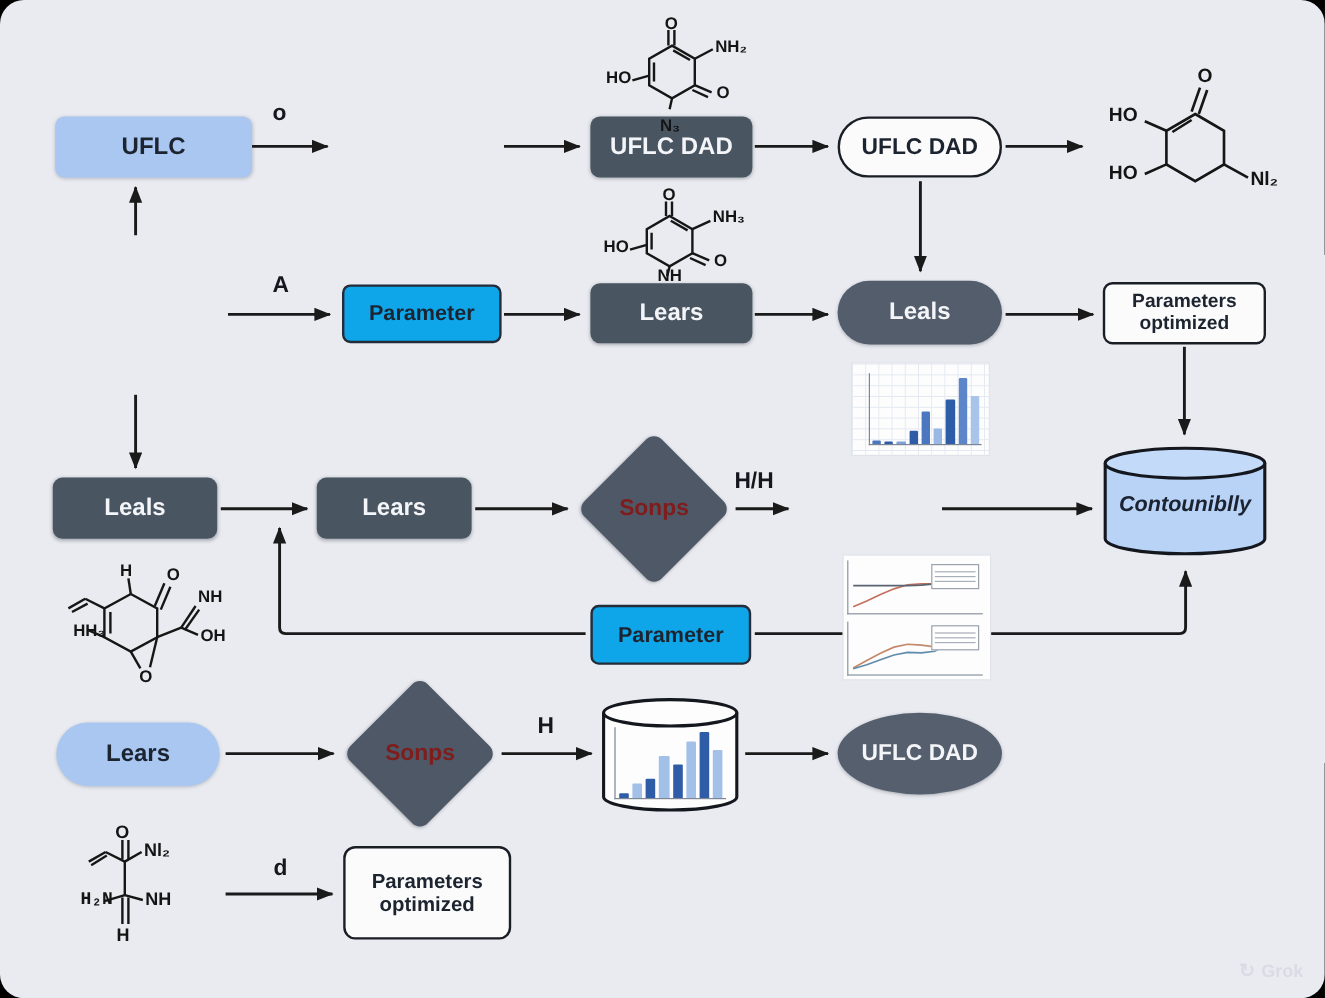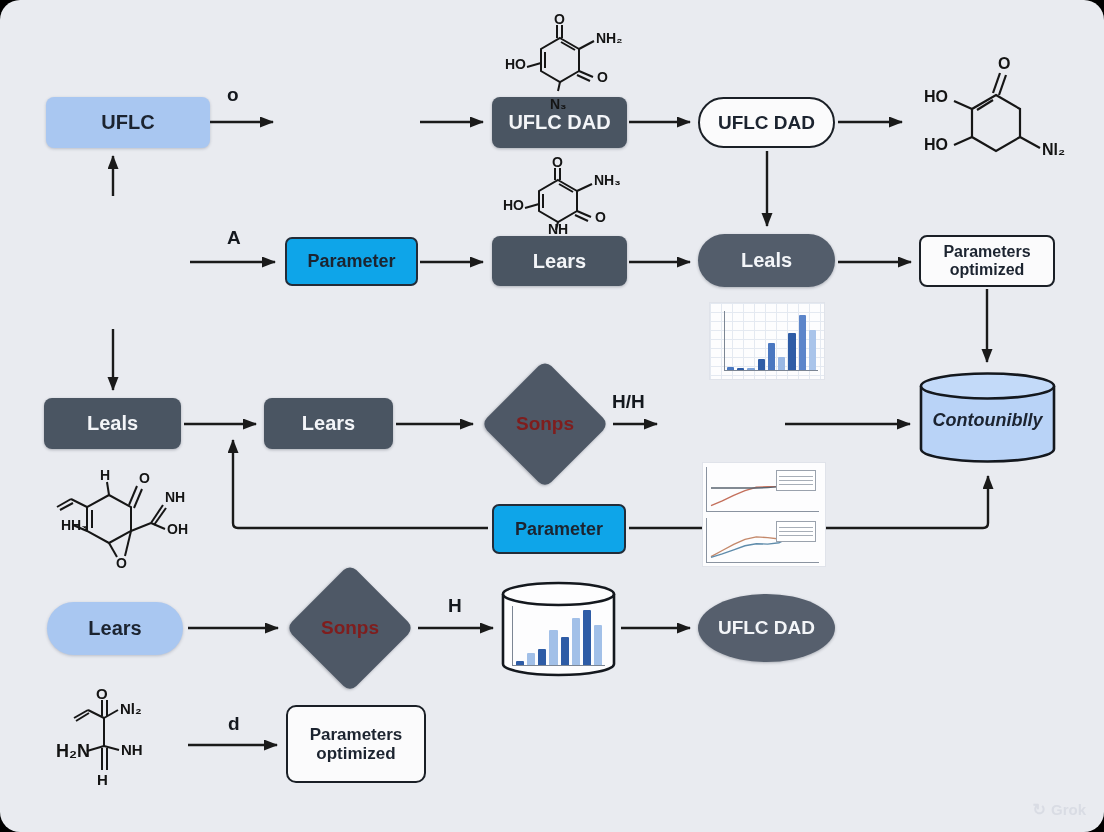--- a/index.html
+++ b/index.html
@@ -268,21 +268,21 @@
         <line x1="37" y1="25" x2="24" y2="33"></line>
         <line x1="52" y1="30" x2="52" y2="58"></line>
         <line x1="52" y1="58" x2="35" y2="63"></line>
         <line x1="52" y1="58" x2="67" y2="62"></line>
         <line x1="50" y1="60" x2="50" y2="82"></line>
         <line x1="55" y1="60" x2="55" y2="82"></line>
       </g>
     </svg>
     <span class="mlabel" style="left:44px;top:-3px;font-size:15px;">O</span>
     <span class="mlabel" style="left:68px;top:12px;font-size:15px;">Nl₂</span>
-    <span class="mlabel" style="left:4px;top:53px;font-size:18px;">H₂N</span>
+    <span class="mlabel" style="left:15px;top:53px;font-size:15px;font-family:Liberation Mono, monospace;">H₂N</span>
     <span class="mlabel" style="left:69px;top:53px;font-size:15px;">NH</span>
     <span class="mlabel" style="left:45px;top:83px;font-size:15px;">H</span>
   </div>
 
   <div class="mini-chart grid-bg" style="left:710px;top:303px;width:114px;height:76px;">
     <div class="bars">
         <div class="mini-bar" style="height: 5%; background: rgb(74, 119, 192);"></div>
         <div class="mini-bar" style="height: 3%; background: rgb(46, 92, 166);"></div>
         <div class="mini-bar" style="height: 3%; background: rgb(126, 163, 216);"></div>
         <div class="mini-bar" style="height: 18%; background: rgb(46, 92, 166);"></div>

